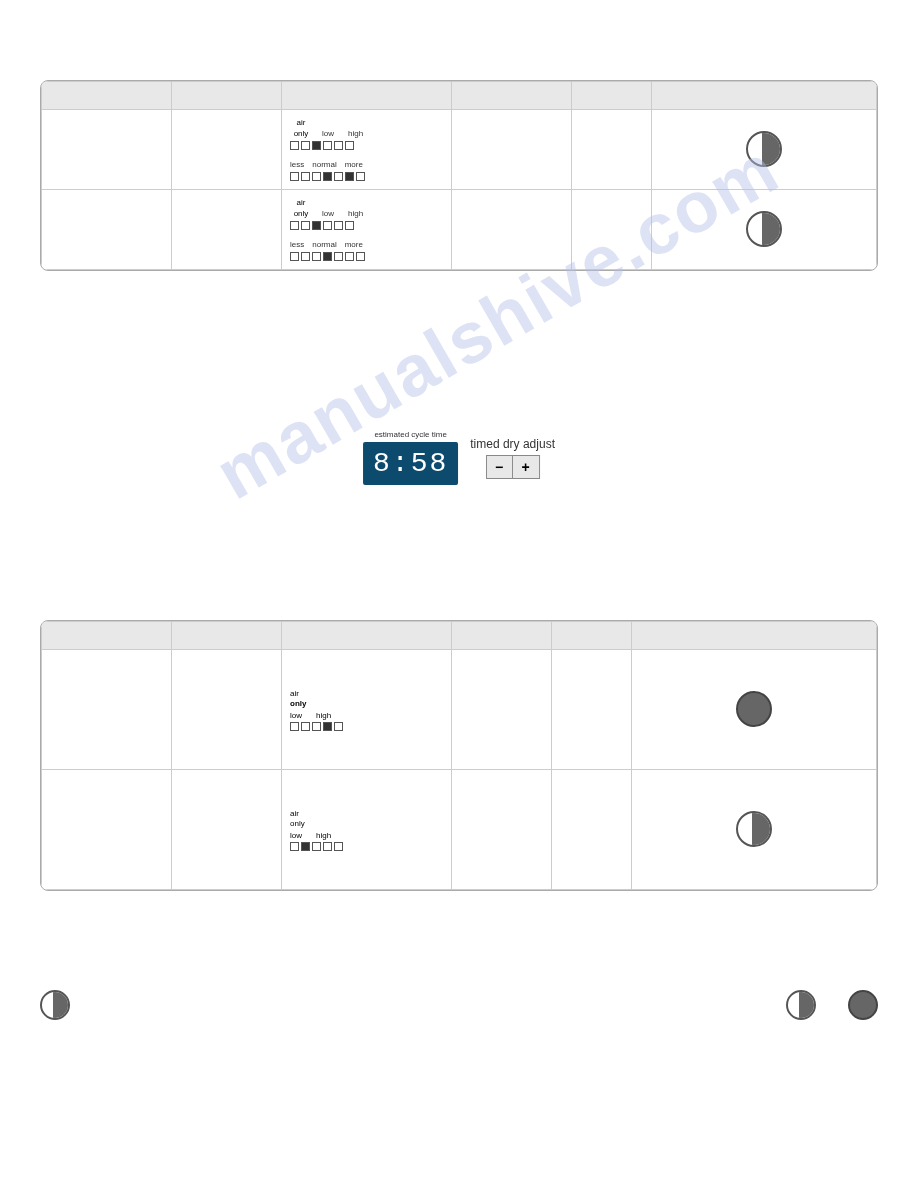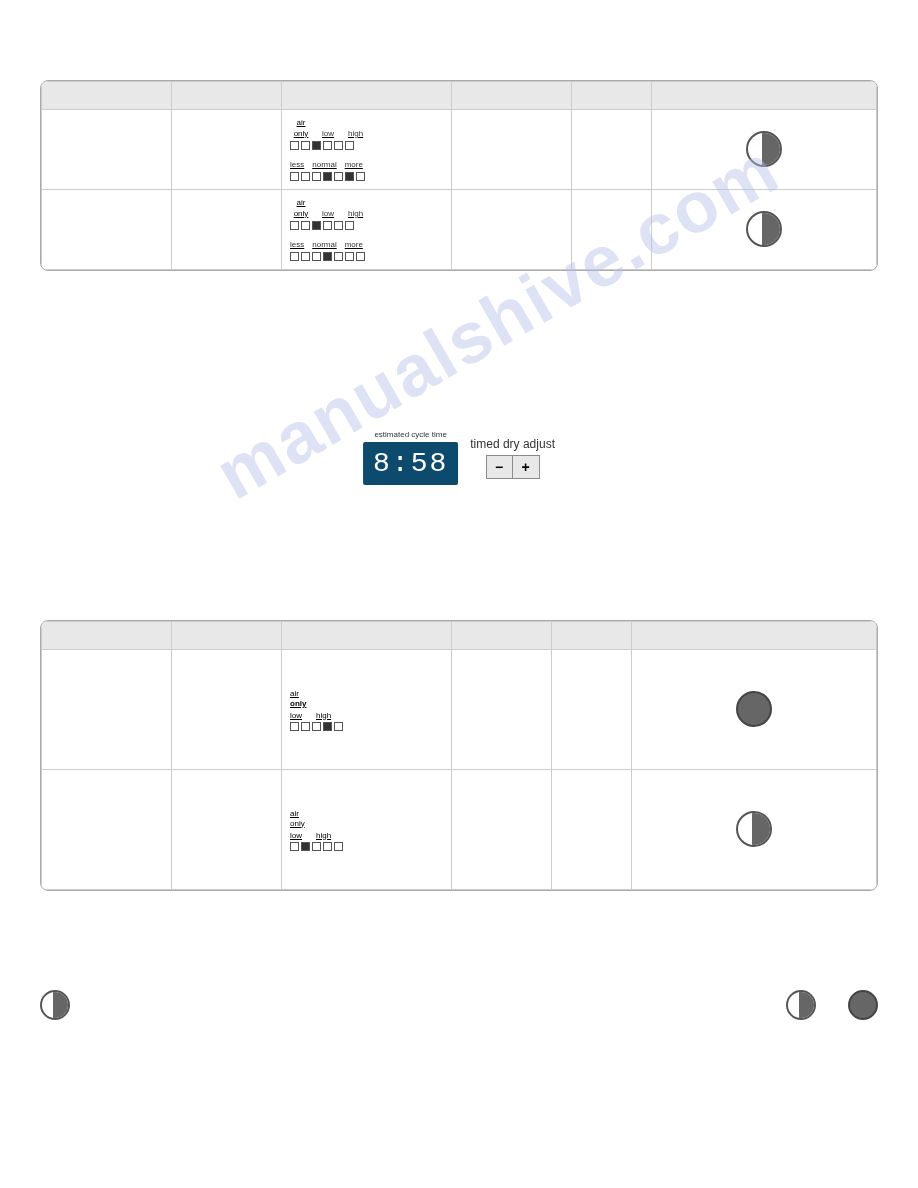--- a/index.html
+++ b/index.html
@@ -52,21 +52,20 @@
       font-size: 10px;
       height: 28px;
     }
 
     table td {
       border: 1px solid #ccc;
       padding: 8px;
       vertical-align: middle;
       text-align: center;
       height: 80px;
-      text-decoration: underline;
     }
 
     table td:first-child { width: 130px; }
     table td:nth-child(2) { width: 110px; }
     table td:nth-child(3) { width: 170px; }
     table td:nth-child(4) { width: 120px; }
     table td:nth-child(5) { width: 80px; }
     table td:last-child { width: auto; }
 
     .indicator-label {

